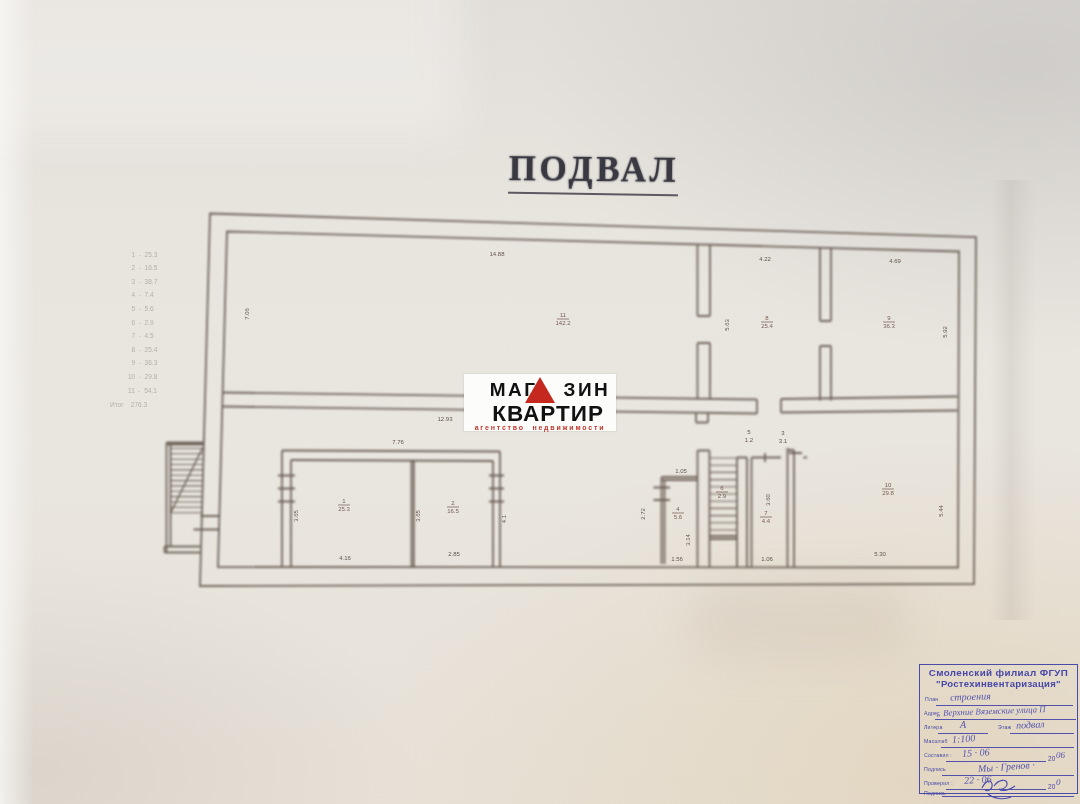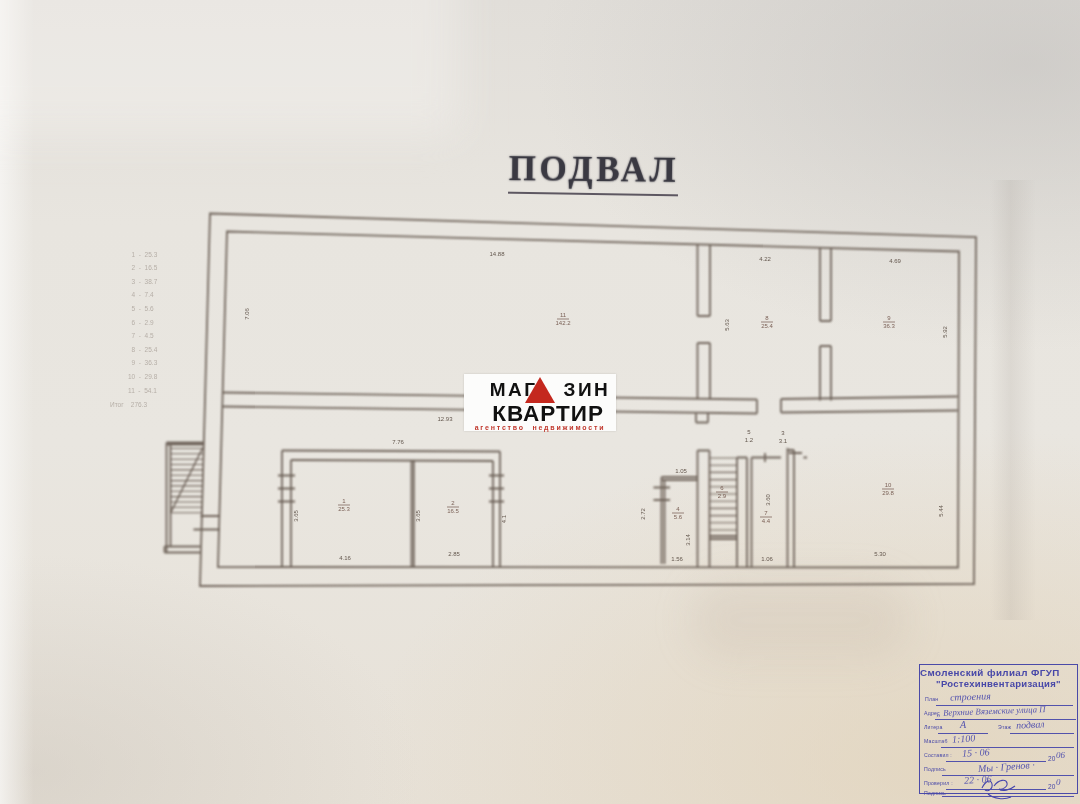--- a/index.html
+++ b/index.html
@@ -29,21 +29,21 @@
   .l1 .sp{display:inline-block;width:26px;}
   .tri{position:absolute;left:61px;top:3px;width:0;height:0;
     border-left:15px solid transparent;border-right:15px solid transparent;
     border-bottom:26px solid #c4281e;}
   .l2{position:absolute;left:0;top:27px;width:140px;text-align:right;
     font-weight:bold;font-size:22.5px;color:#111;letter-spacing:1px;}
   .l3{position:absolute;left:0;top:49.5px;width:152px;text-align:center;
     font-weight:bold;font-size:7px;color:#c0372c;letter-spacing:1.8px;}
   .stamp{position:absolute;left:919px;top:664px;width:157px;height:128px;
     border:1.6px solid #4a4aa8;color:#4747a8;filter:blur(0.3px);}
-  .sh1{position:absolute;left:0;top:2px;width:100%;
+  .sh1{position:absolute;left:0;top:2px;width:100%;text-align:center;
     font-weight:bold;font-size:9.8px;letter-spacing:0.4px;}
   .sh2{position:absolute;left:0;top:13px;width:100%;text-align:center;
     font-weight:bold;font-size:9.5px;letter-spacing:0.3px;}
   .srow{position:absolute;font-size:5.2px;letter-spacing:0.2px;}
   .sline{position:absolute;height:1px;background:#5252ac;}
   .hw{position:absolute;font-family:"Liberation Serif",serif;font-style:italic;
     color:#4949ad;white-space:nowrap;opacity:0.92;}
 </style>
 </head>
 <body>

